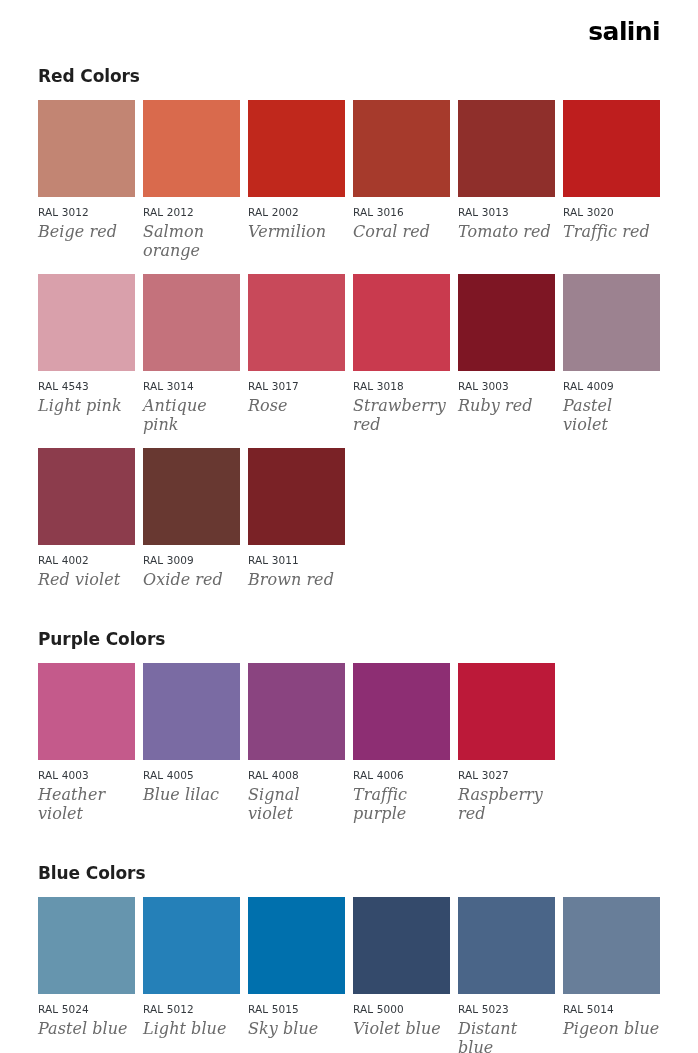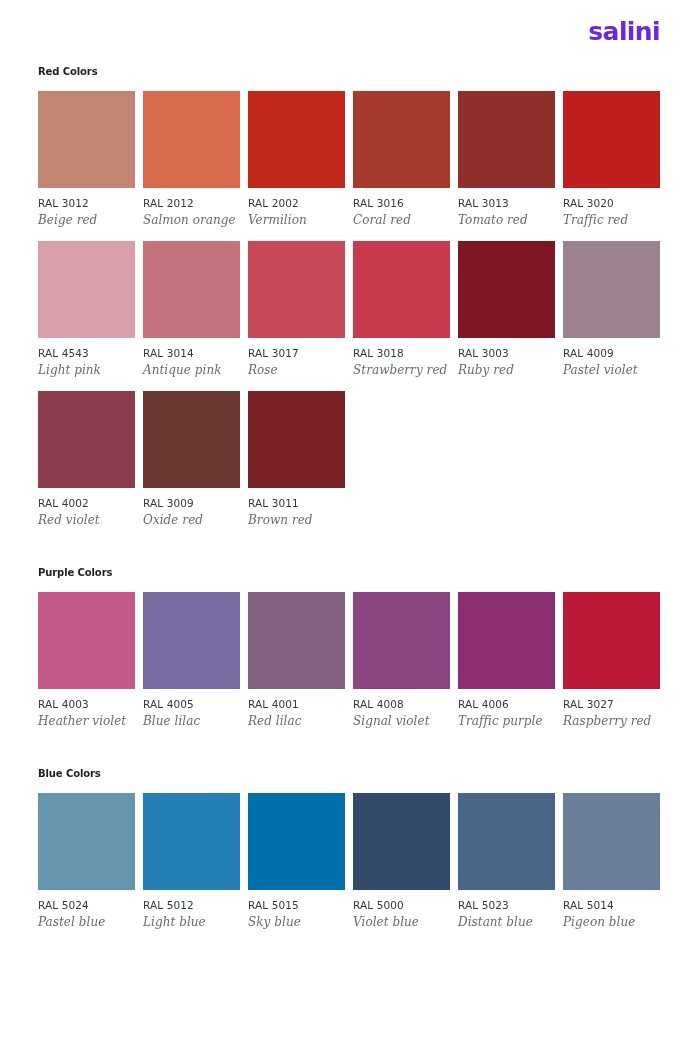--- a/index.html
+++ b/index.html
@@ -24,36 +24,36 @@
     align-items: center;
     justify-content: flex-end;
     padding: 0 38px 0 0;
   }
 
   .brand-logo {
     font-family: "DejaVu Sans", sans-serif;
     font-size: 25px;
     font-weight: 600;
     letter-spacing: -0.6px;
-    color: #6d28d9;
+    color: #000000;
     line-height: 1;
   }
 
   
   .palette-body {
     padding: 0 38px;
   }
 
   .color-section {
     margin-bottom: 26px;
   }
 
   .section-title {
     font-family: "DejaVu Sans", sans-serif;
-    font-size: 10px;
+    font-size: 17px;
     font-weight: 700;
     color: #1f1f1f;
     letter-spacing: -0.1px;
     margin-bottom: 14px;
   }
 
   .swatch-grid {
     display: grid;
     grid-template-columns: repeat(6, 1fr);
     column-gap: 8px;
@@ -77,21 +77,21 @@
     font-size: 10.5px;
     font-weight: 400;
     color: #33383d;
     margin-top: 9px;
     letter-spacing: 0.1px;
   }
 
   .swatch-name {
     font-family: "DejaVu Serif", serif;
     font-style: italic;
-    font-size: 12px;
+    font-size: 16px;
     color: #6a6a6a;
     margin-top: 4px;
     letter-spacing: 0.05px;
   }
 
   .section-red    { margin-top: 4px; }
   .section-purple { margin-top: 4px; }
   .section-blue   { margin-top: 16px; }
 </style>
 </head>
@@ -190,25 +190,20 @@
             <div class="swatch-chip" style="background-color: rgb(196, 90, 139);"></div>
             <div class="swatch-code">RAL 4003</div>
             <div class="swatch-name">Heather violet</div>
           </div>
           <div class="swatch-cell">
             <div class="swatch-chip" style="background-color: rgb(122, 107, 163);"></div>
             <div class="swatch-code">RAL 4005</div>
             <div class="swatch-name">Blue lilac</div>
           </div>
           <div class="swatch-cell">
-            <div class="swatch-chip" style="background-color: rgb(129, 96, 128);"></div>
-            <div class="swatch-code">RAL 4001</div>
-            <div class="swatch-name">Red lilac</div>
-          </div>
-          <div class="swatch-cell">
             <div class="swatch-chip" style="background-color: rgb(138, 68, 128);"></div>
             <div class="swatch-code">RAL 4008</div>
             <div class="swatch-name">Signal violet</div>
           </div>
           <div class="swatch-cell">
             <div class="swatch-chip" style="background-color: rgb(141, 46, 115);"></div>
             <div class="swatch-code">RAL 4006</div>
             <div class="swatch-name">Traffic purple</div>
           </div>
           <div class="swatch-cell">

